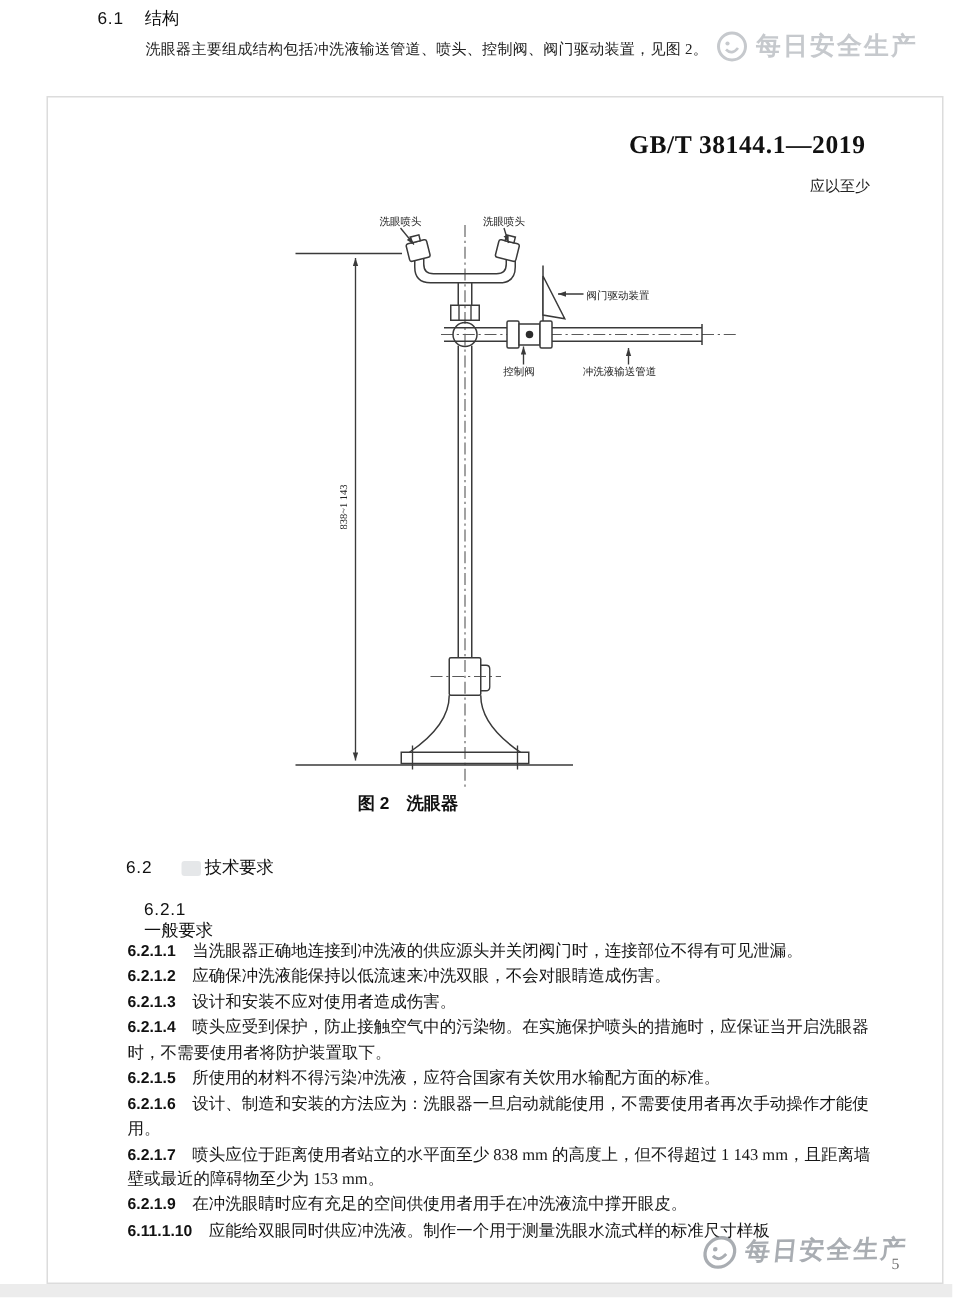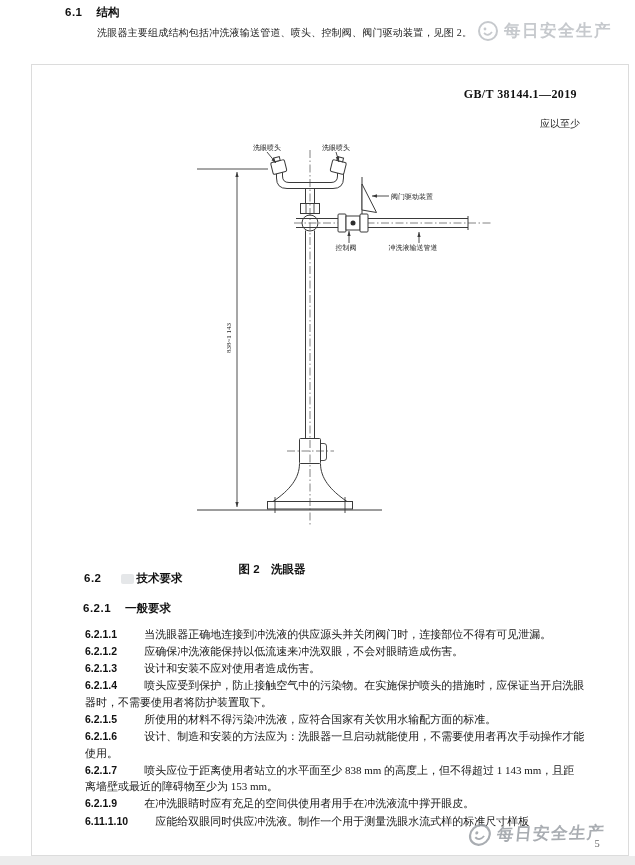--- a/index.html
+++ b/index.html
@@ -1,56 +1,56 @@
 <!DOCTYPE html>
 <html><head>
 <meta charset="utf-8">
 <style>
   html,body{margin:0;padding:0;}
   body{
     width:635px;height:865px;position:relative;background:#ffffff;
     font-family:"Liberation Serif",serif;color:#1a1a1a;overflow:hidden;
   }
   
-  .sec-head{position:absolute;font-family:"Liberation Sans",sans-serif;font-weight:bold;
+  .sec-head{position:absolute;font-family:"Liberation Sans",sans-serif;font-weight:normal;
     font-size:11.5px;color:#111;display:flex;align-items:baseline;justify-content:space-between;}
   .sec-head .num{margin-right:14px;letter-spacing:.5px;}
   #sec61{left:65px;top:5px;}
   #intro{position:absolute;left:97px;top:26px;font-size:10px;letter-spacing:.2px;color:#222;white-space:nowrap;}
   
   .wm{position:absolute;display:flex;align-items:center;gap:5px;pointer-events:none;}
   .wm .wm-text{font-family:"Liberation Sans",sans-serif;font-weight:bold;font-size:16.5px;
     letter-spacing:1.5px;}
   #wm-top{left:477px;top:20px;color:#c6c9cd;}
   #wm-top .wm-text{color:#c6c9cd;}
   #wm-bottom{left:468px;top:822px;color:rgba(148,153,159,.8);transform:skewX(-7deg) rotate(-1deg);}
   #wm-bottom .wm-text{color:rgba(148,153,159,.8);}
   
   #frame{position:absolute;left:31px;top:64px;width:596px;height:790px;border:1px solid #dcdcdc;background:#fff;}
-  #std-code{position:absolute;right:58px;top:87px;font-size:12px;font-weight:bold;letter-spacing:.4px;color:#111;}
+  #std-code{position:absolute;right:58px;top:87px;font-size:17px;font-weight:bold;letter-spacing:.4px;color:#111;}
   #unit-note{position:absolute;right:55px;top:117px;font-size:10px;color:#222;}
   
   #fig{position:absolute;left:185px;top:138px;}
   #fig text{font-family:"Liberation Serif",serif;fill:#222;}
   .ln{stroke:#3a3a3a;stroke-width:1;fill:none;}
   .thin{stroke:#3a3a3a;stroke-width:.9;fill:none;}
   .cl{stroke:#5a5a5a;stroke-width:.75;fill:none;stroke-dasharray:8 2.5 1.5 2.5;}
   .whitefill{fill:#fff;stroke:#3a3a3a;stroke-width:1;}
-  #fig-caption{position:absolute;left:31px;top:562px;width:482px;text-align:center;
+  #fig-caption{position:absolute;left:31px;top:528px;width:482px;text-align:center;
     font-family:"Liberation Sans",sans-serif;font-weight:bold;font-size:11.5px;color:#111;}
   
   #sec62{left:84px;top:571px;}
   #sec62 .num{margin-right:3px;}
   .smudge{display:inline-block;width:13px;height:10px;background:#e5e7e9;border-radius:2px;
     margin:0 3px;align-self:center;}
-  #sec621{left:83px;top:601px;}
+  #sec621{left:96px;top:601px;flex-direction:column;}
   
   #clauses{position:absolute;left:85px;top:626px;width:500px;font-size:11px;line-height:16.6px;color:#161616;}
   #clauses p{margin:0 0 .5px 0;}
-  .cnum{font-family:"Liberation Sans",sans-serif;font-weight:bold;font-size:10.5px;margin-right:27px;color:#111;}
+  .cnum{font-family:"Liberation Sans",sans-serif;font-weight:bold;font-size:10.5px;margin-right:11px;color:#111;}
   
   #pagenum{position:absolute;left:589px;top:838px;width:16px;text-align:center;font-size:10.5px;color:#6b6b6b;}
   #bottom-strip{position:absolute;left:0;top:856px;width:635px;height:9px;background:#ececec;}
 </style>
 </head>
 <body>
 
 <div class="sec-head" id="sec61">
   <span class="num">6.1</span>
   <span>结构</span>

